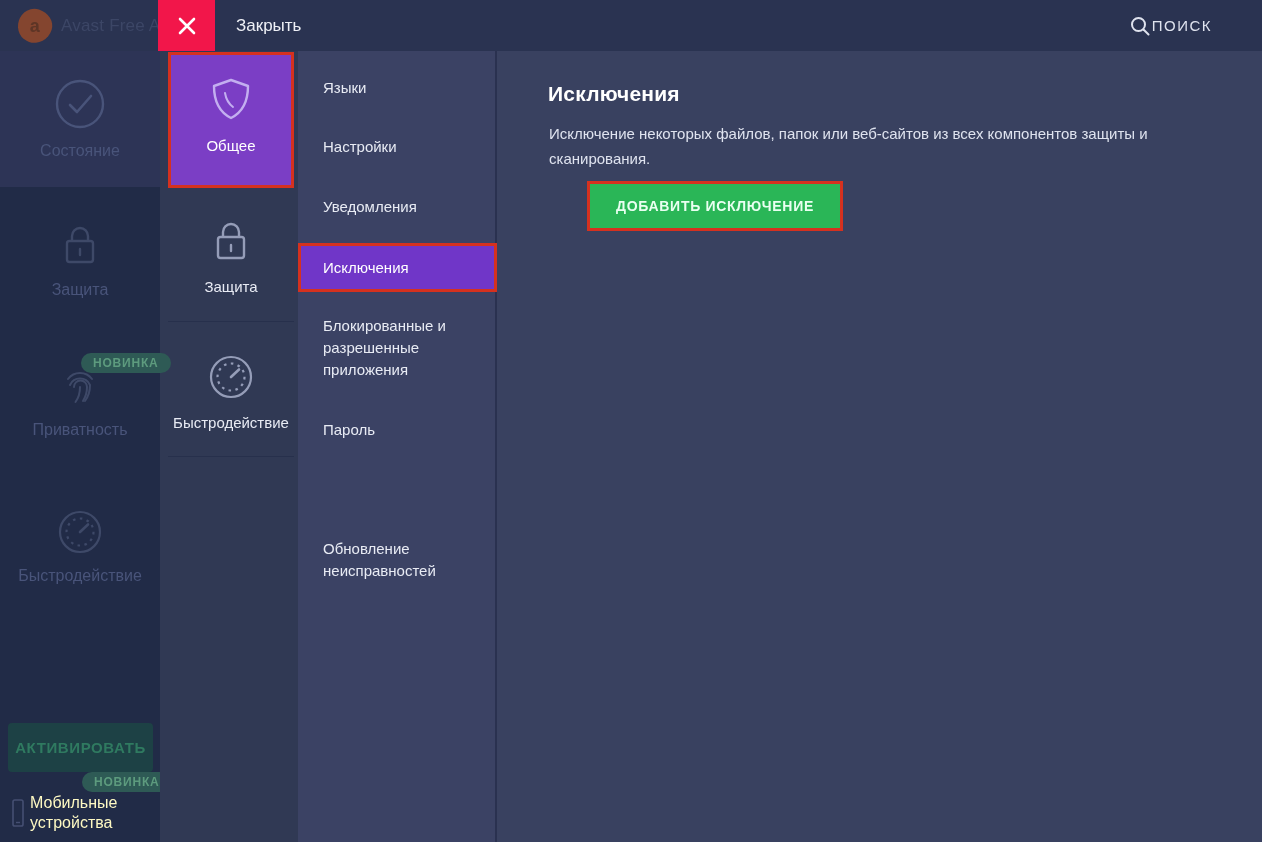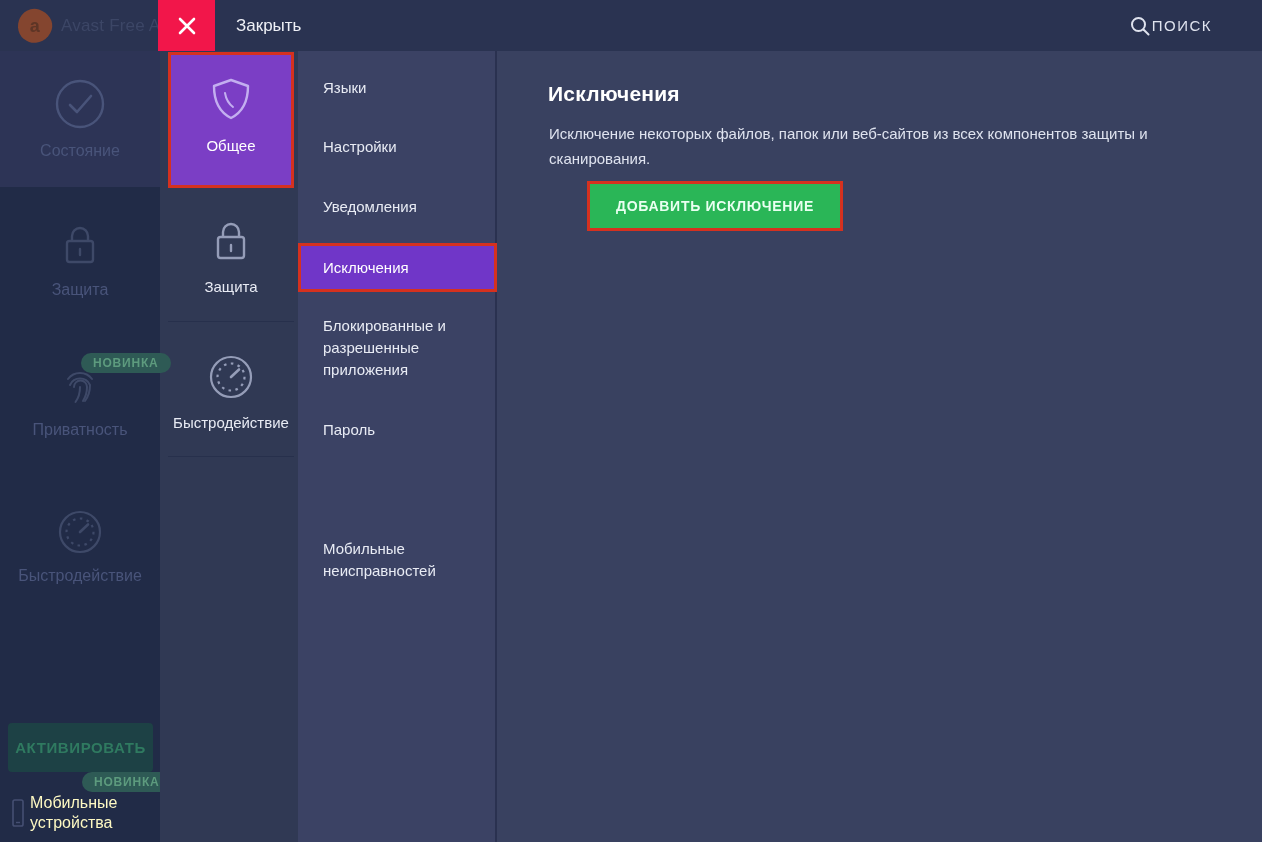--- a/index.html
+++ b/index.html
@@ -260,21 +260,21 @@
     </div>
   </div>
 
   <div class="subnav">
     <div class="sub-item si-0">Языки</div>
     <div class="sub-item si-1">Настройки</div>
     <div class="sub-item si-2">Уведомления</div>
     <div class="sub-selected">Исключения</div>
     <div class="sub-item si-4">Блокированные и разрешенные приложения</div>
     <div class="sub-item si-5">Пароль</div>
-    <div class="sub-item si-7">Мобильные неисправностей</div>
+    <div class="sub-item si-7">Обновление неисправностей</div>
   </div>
 
   <div class="main">
     <h1>Исключения</h1>
     <p class="desc">Исключение некоторых файлов, папок или веб-сайтов из всех компонентов защиты и сканирования.</p>
     <button class="add-btn">ДОБАВИТЬ ИСКЛЮЧЕНИЕ</button>
   </div>
 
 </div>
 

